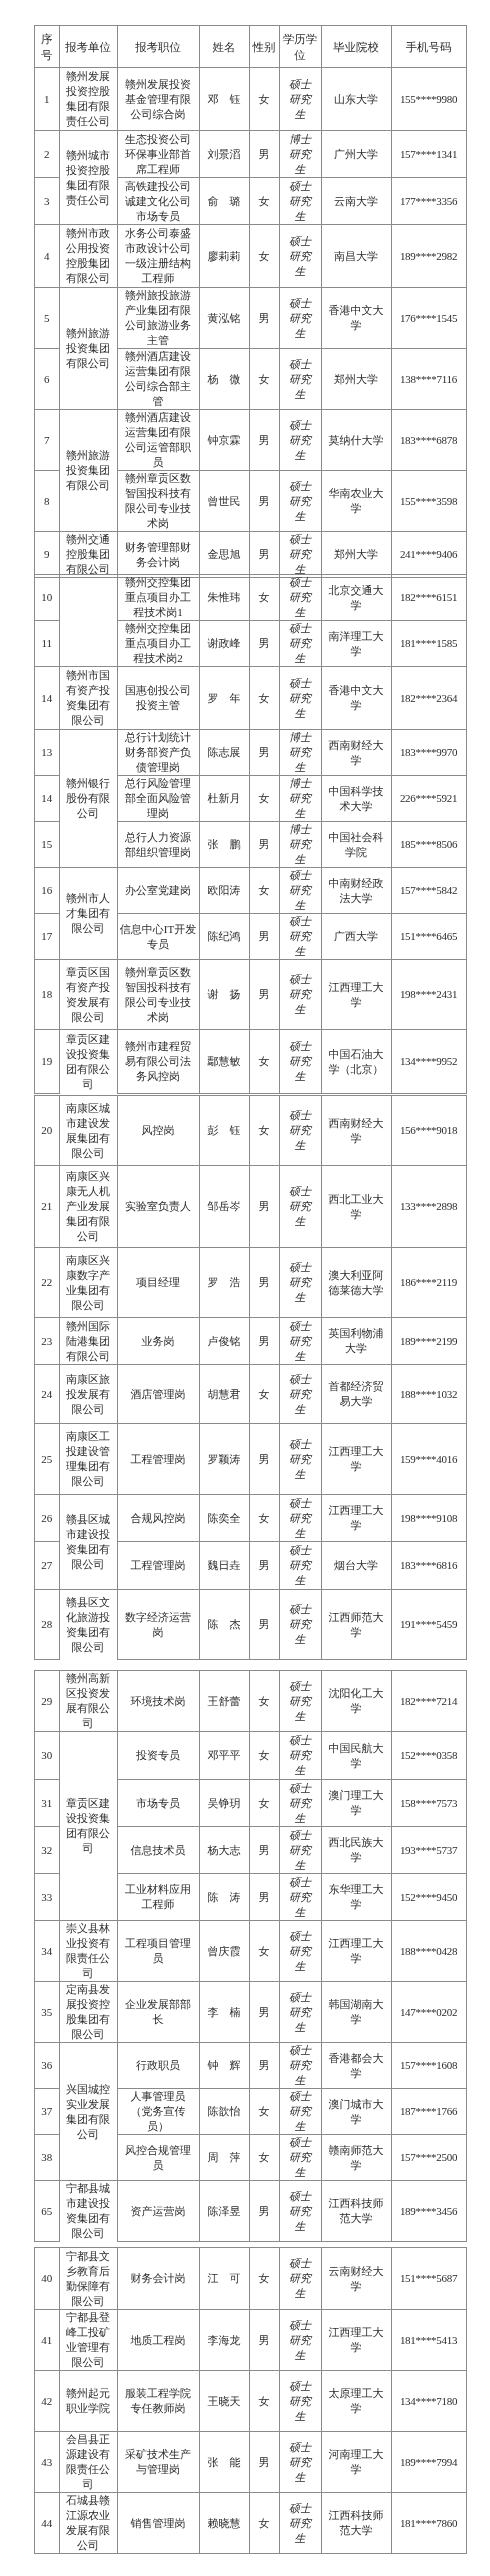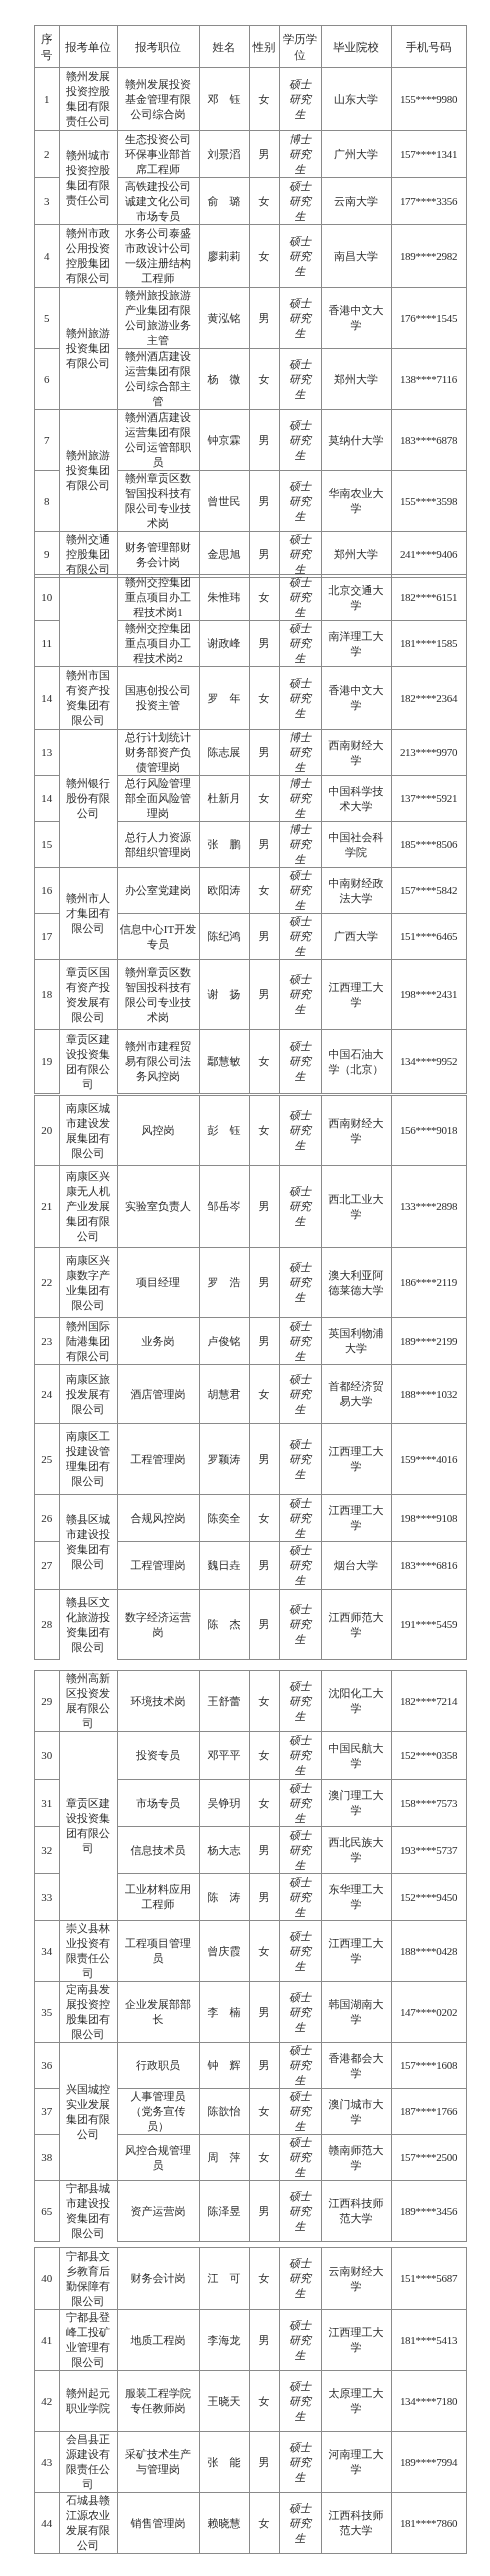--- a/index.html
+++ b/index.html
@@ -179,30 +179,30 @@
           <td class="c-phone"><span class="phone">182****2364</span></td>
         </tr>
         <tr style="height: 45px;">
           <td class="c-no"><span>13</span></td>
           <td class="c-unit" rowspan="3"><span class="unit-text">赣州银行股份有限公司</span></td>
           <td class="c-pos"><span>总行计划统计财务部资产负债管理岗</span></td>
           <td class="c-name"><span>陈志展</span></td>
           <td class="c-sex"><span>男</span></td>
           <td class="c-edu"><span class="edu-text">博士研究生</span></td>
           <td class="c-school"><span>西南财经大学</span></td>
-          <td class="c-phone"><span class="phone">213****9970</span></td>
+          <td class="c-phone"><span class="phone">183****9970</span></td>
         </tr>
         <tr style="height: 45px;">
           <td class="c-no"><span>14</span></td>
           <td class="c-pos"><span>总行风险管理部全面风险管理岗</span></td>
           <td class="c-name"><span>杜新月</span></td>
           <td class="c-sex"><span>女</span></td>
           <td class="c-edu"><span class="edu-text">博士研究生</span></td>
           <td class="c-school"><span>中国科学技术大学</span></td>
-          <td class="c-phone"><span class="phone">137****5921</span></td>
+          <td class="c-phone"><span class="phone">226****5921</span></td>
         </tr>
         <tr style="height: 45px;">
           <td class="c-no"><span>15</span></td>
           <td class="c-pos"><span>总行人力资源部组织管理岗</span></td>
           <td class="c-name"><span>张　鹏</span></td>
           <td class="c-sex"><span>男</span></td>
           <td class="c-edu"><span class="edu-text">博士研究生</span></td>
           <td class="c-school"><span>中国社会科学院</span></td>
           <td class="c-phone"><span class="phone">185****8506</span></td>
         </tr>

